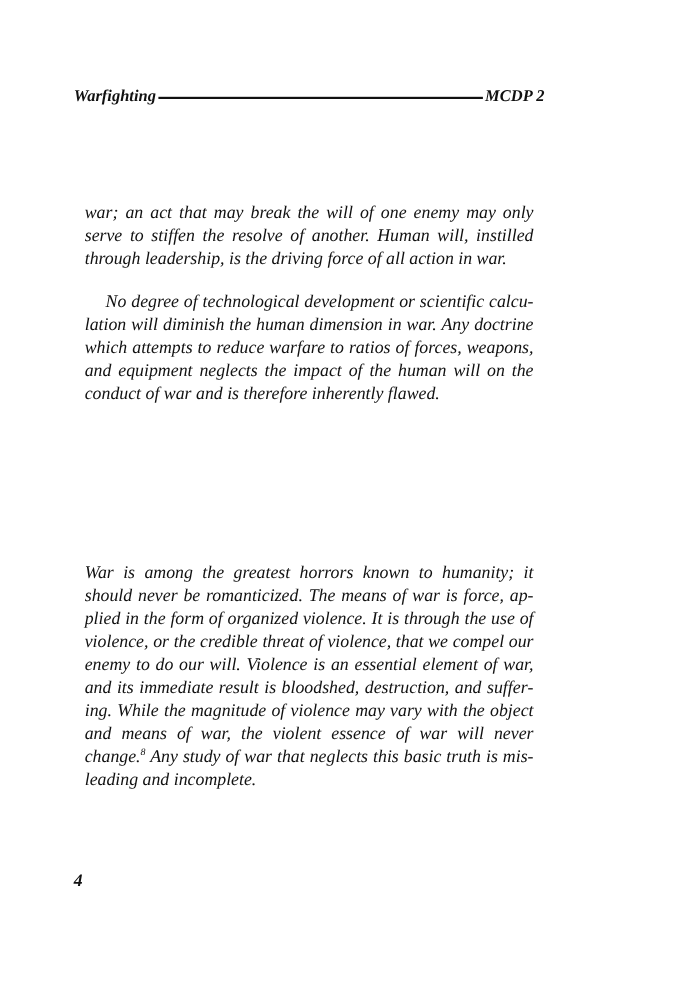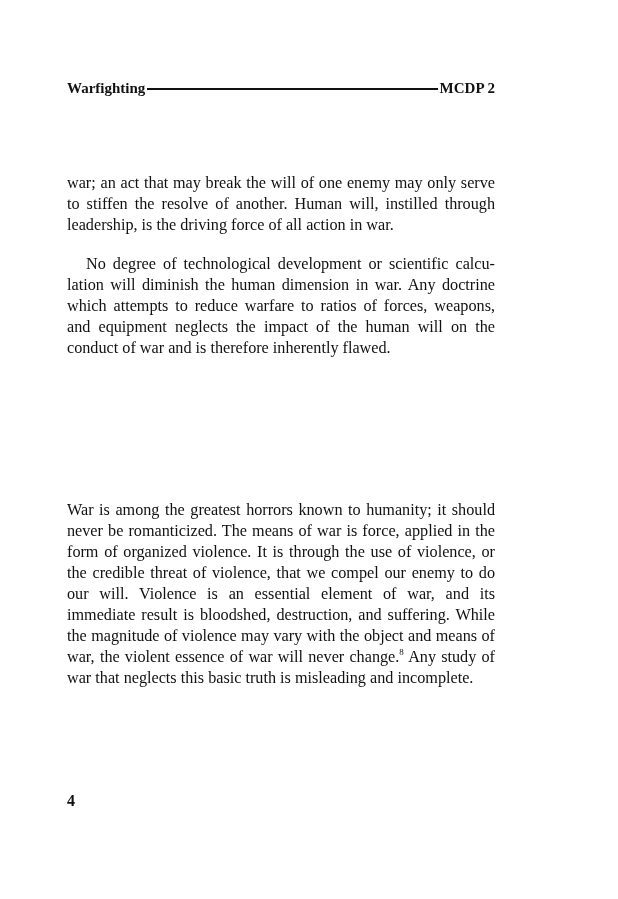--- a/index.html
+++ b/index.html
@@ -11,21 +11,21 @@
       width: 618px;
       height: 899px;
       position: relative;
       overflow: hidden;
       font-family: "Liberation Serif", "DejaVu Serif", serif;
       color: #111111;
     }
     .page {
       position: absolute;
       left: 0; top: 0;
-      width: 618px; height: 899px;
+      width: 618px; height: 899px; font-style: italic;
     }
     .running-header {
       position: absolute;
       left: 67px;
       top: 78px;
       width: 428px;
       height: 20px;
       display: flex;
       align-items: center;
       font-weight: bold;
@@ -42,21 +42,21 @@
     .text-block {
       position: absolute;
       left: 67px;
       width: 428px;
       font-size: 16.2px;
       line-height: 21px;
       text-align: justify;
       hyphens: manual;
     }
     .text-block p {
-      margin: 0;
+      margin: 10px;
     }
     .indent {
       text-indent: 19px;
     }
     .section-heading {
       position: absolute;
       left: 67px;
       top: 425px;
       font-weight: bold;
       font-size: 16px;

